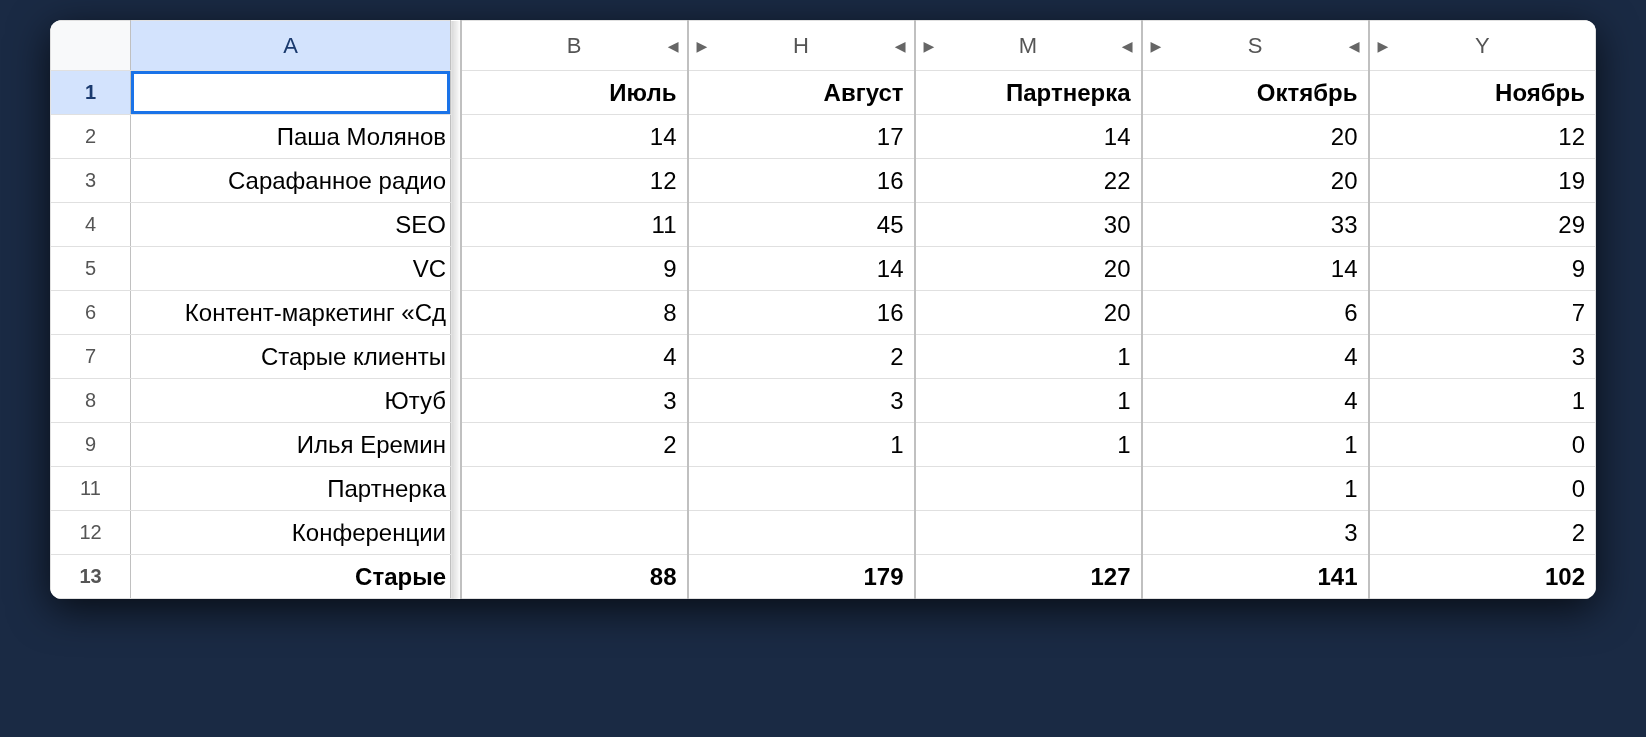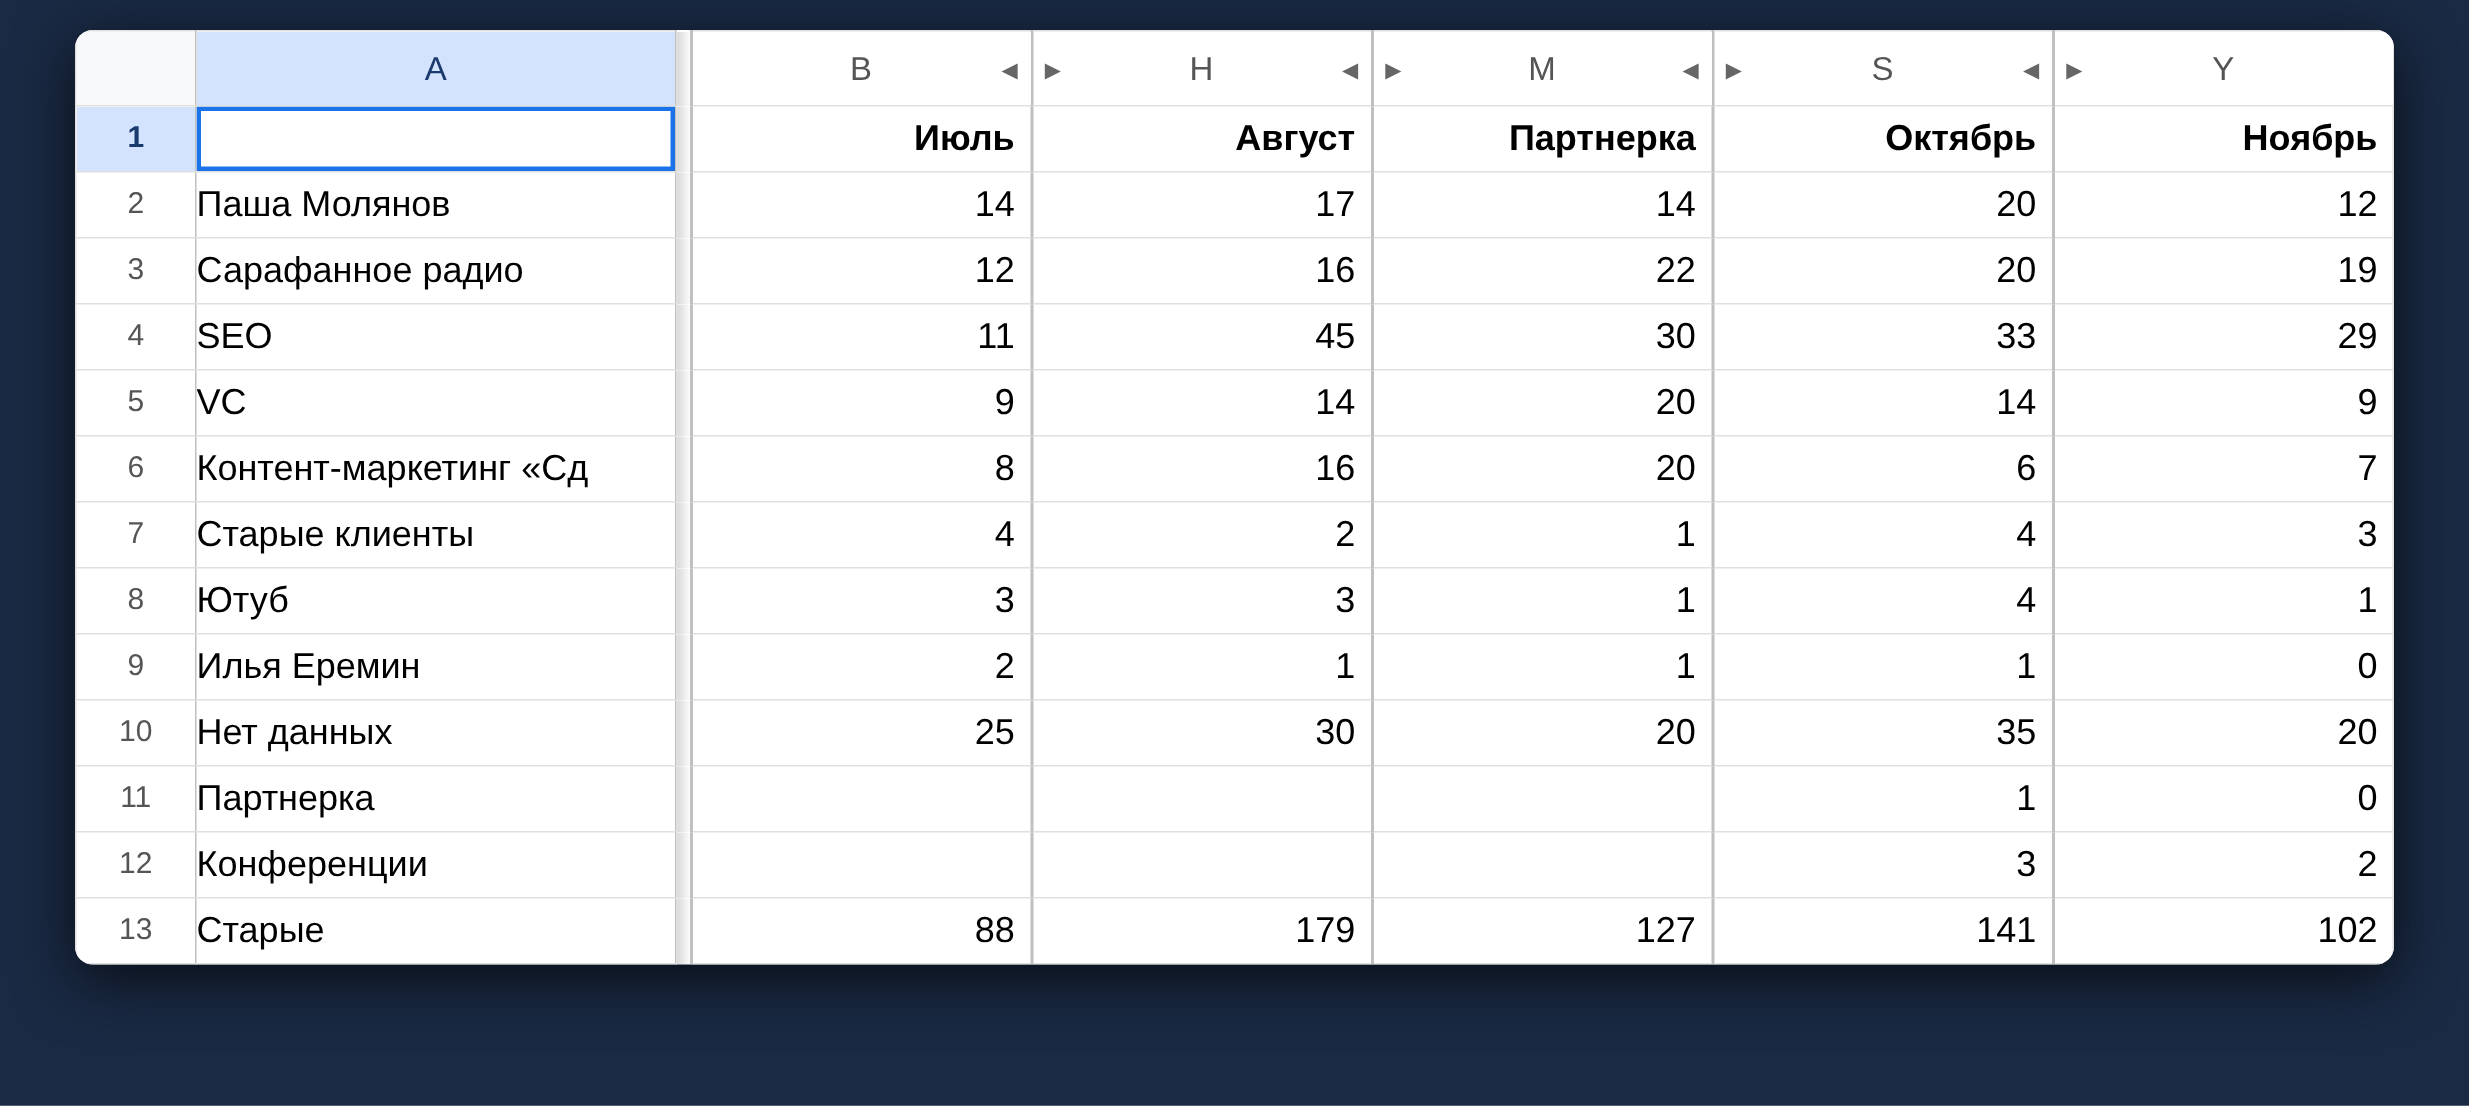--- a/index.html
+++ b/index.html
@@ -83,36 +83,36 @@
     color: #555;
     font-size: 20px;
     font-weight: 400;
     border-right: 1px solid #c0c0c0;
   }
   .rownum.sel {
     background: #d3e3fd;
     color: #1a3a6e;
   }
   .cell-a {
-    text-align: left;
-    padding-left: 0;
+    text-align: right;
+    padding-left: 16px;
     padding-right: 4px;
   }
   .cell-num {
     text-align: right;
     padding-right: 10px;
   }
   .group-sep {
     border-left: 2px solid #c0c0c0;
   }
   .hdr-row td {
     font-weight: 700;
   }
   .total-row td {
-    font-weight: 400;
+    font-weight: 700;
   }
   
   .active-cell {
     position: relative;
   }
   .active-cell::after {
     content: "";
     position: absolute;
     inset: 0;
     border: 3px solid #1a73e8;
@@ -274,30 +274,20 @@
     <td class="rownum">9</td>
     <td class="cell-a">Илья Еремин</td>
     <td class="shadow-col"></td>
     <td class="cell-num group-sep">2</td>
     <td class="cell-num group-sep">1</td>
     <td class="cell-num group-sep">1</td>
     <td class="cell-num group-sep">1</td>
     <td class="cell-num group-sep">0</td>
   </tr>
   <tr>
-    <td class="rownum">10</td>
-    <td class="cell-a">Нет данных</td>
-    <td class="shadow-col"></td>
-    <td class="cell-num group-sep">25</td>
-    <td class="cell-num group-sep">30</td>
-    <td class="cell-num group-sep">20</td>
-    <td class="cell-num group-sep">35</td>
-    <td class="cell-num group-sep">20</td>
-  </tr>
-  <tr>
     <td class="rownum">11</td>
     <td class="cell-a">Партнерка</td>
     <td class="shadow-col"></td>
     <td class="cell-num group-sep"></td>
     <td class="cell-num group-sep"></td>
     <td class="cell-num group-sep"></td>
     <td class="cell-num group-sep">1</td>
     <td class="cell-num group-sep">0</td>
   </tr>
   <tr>

